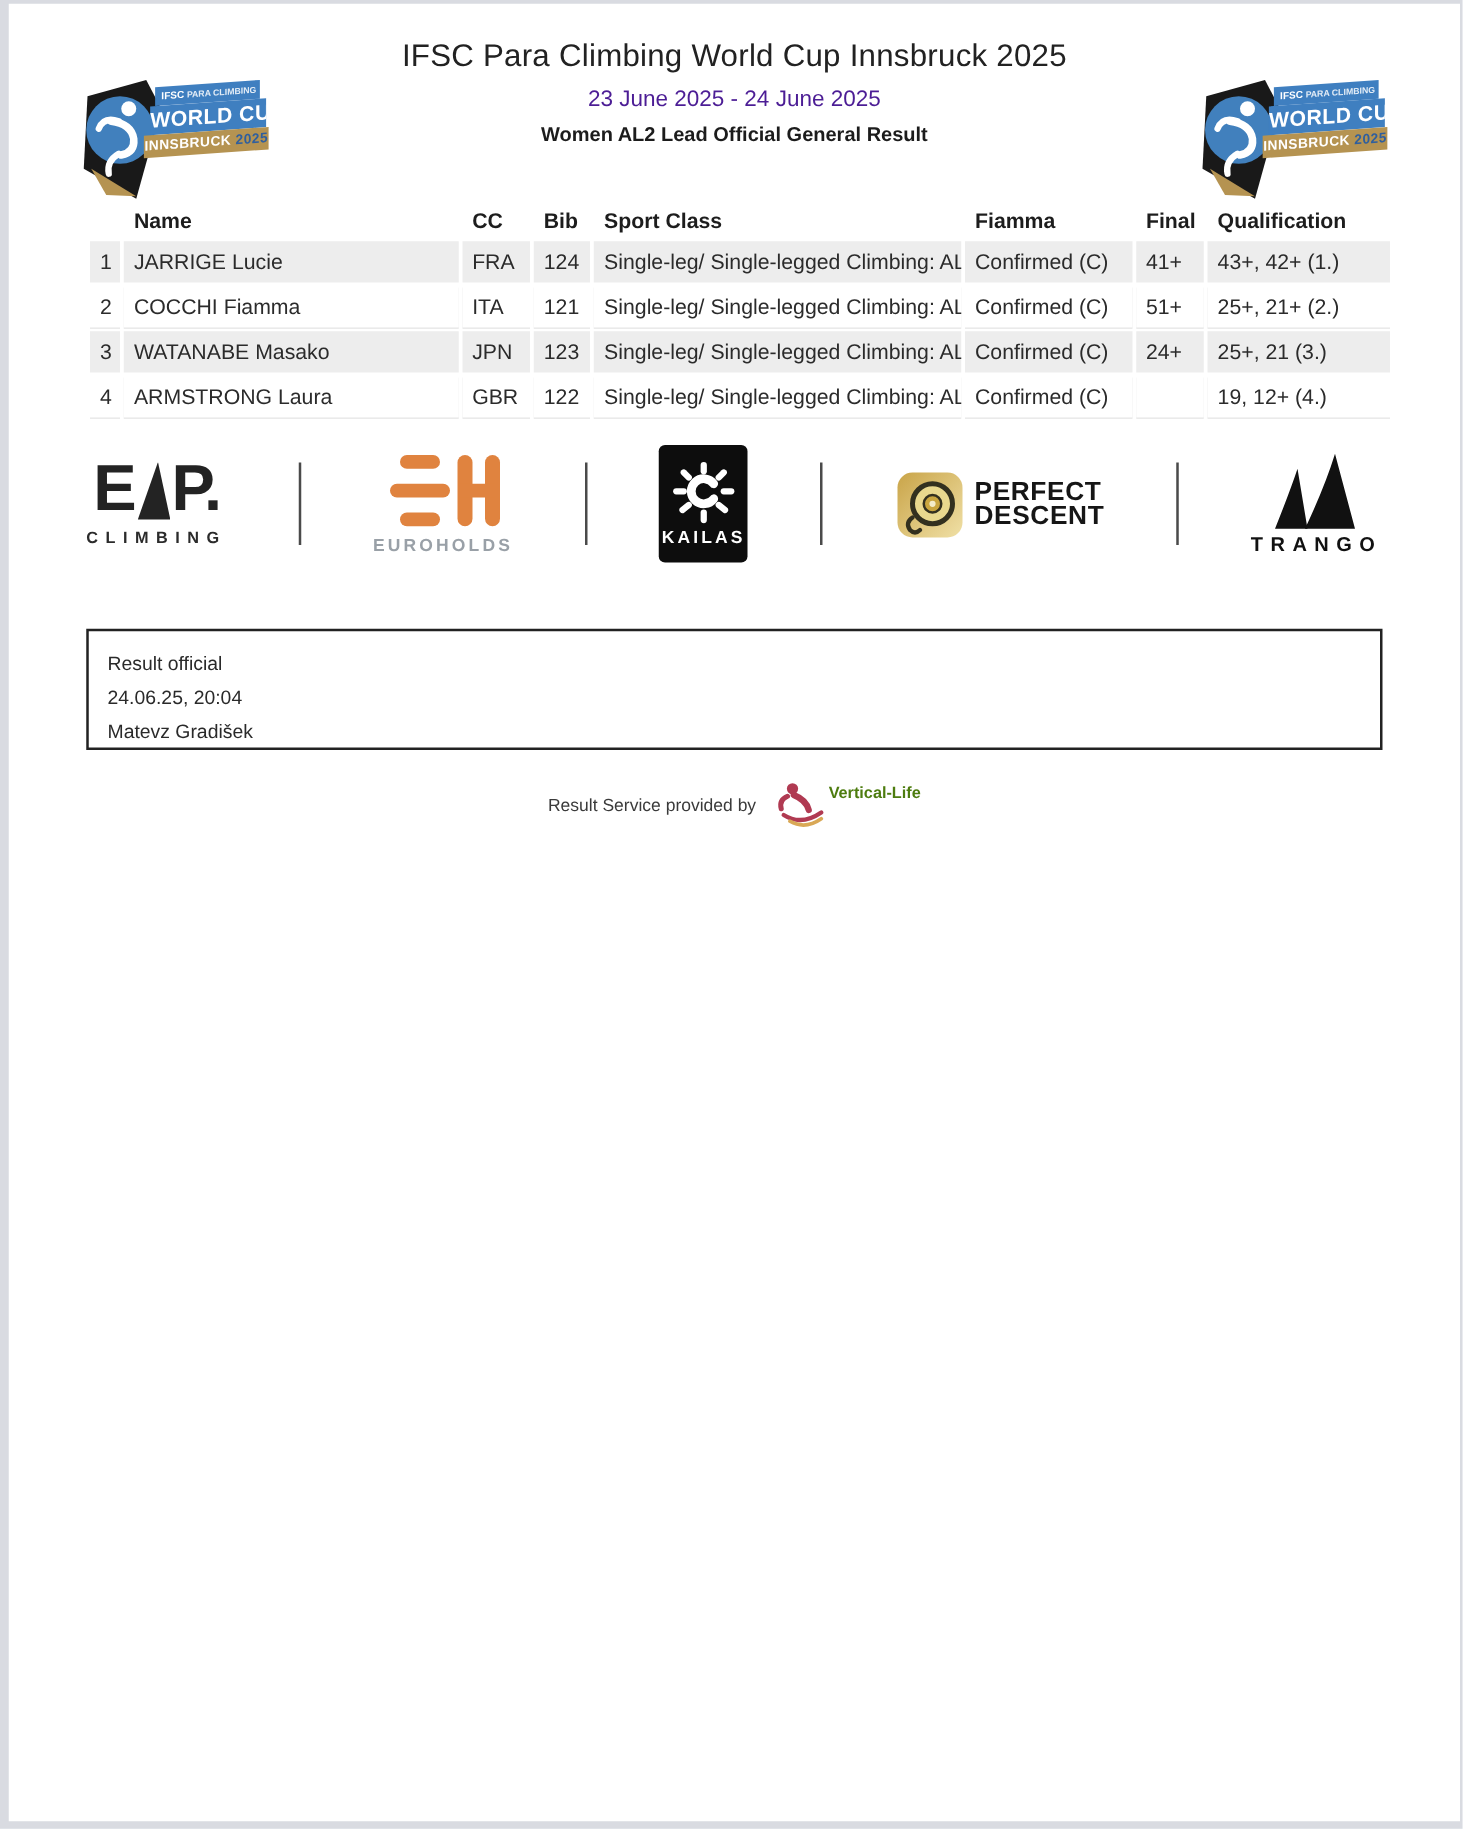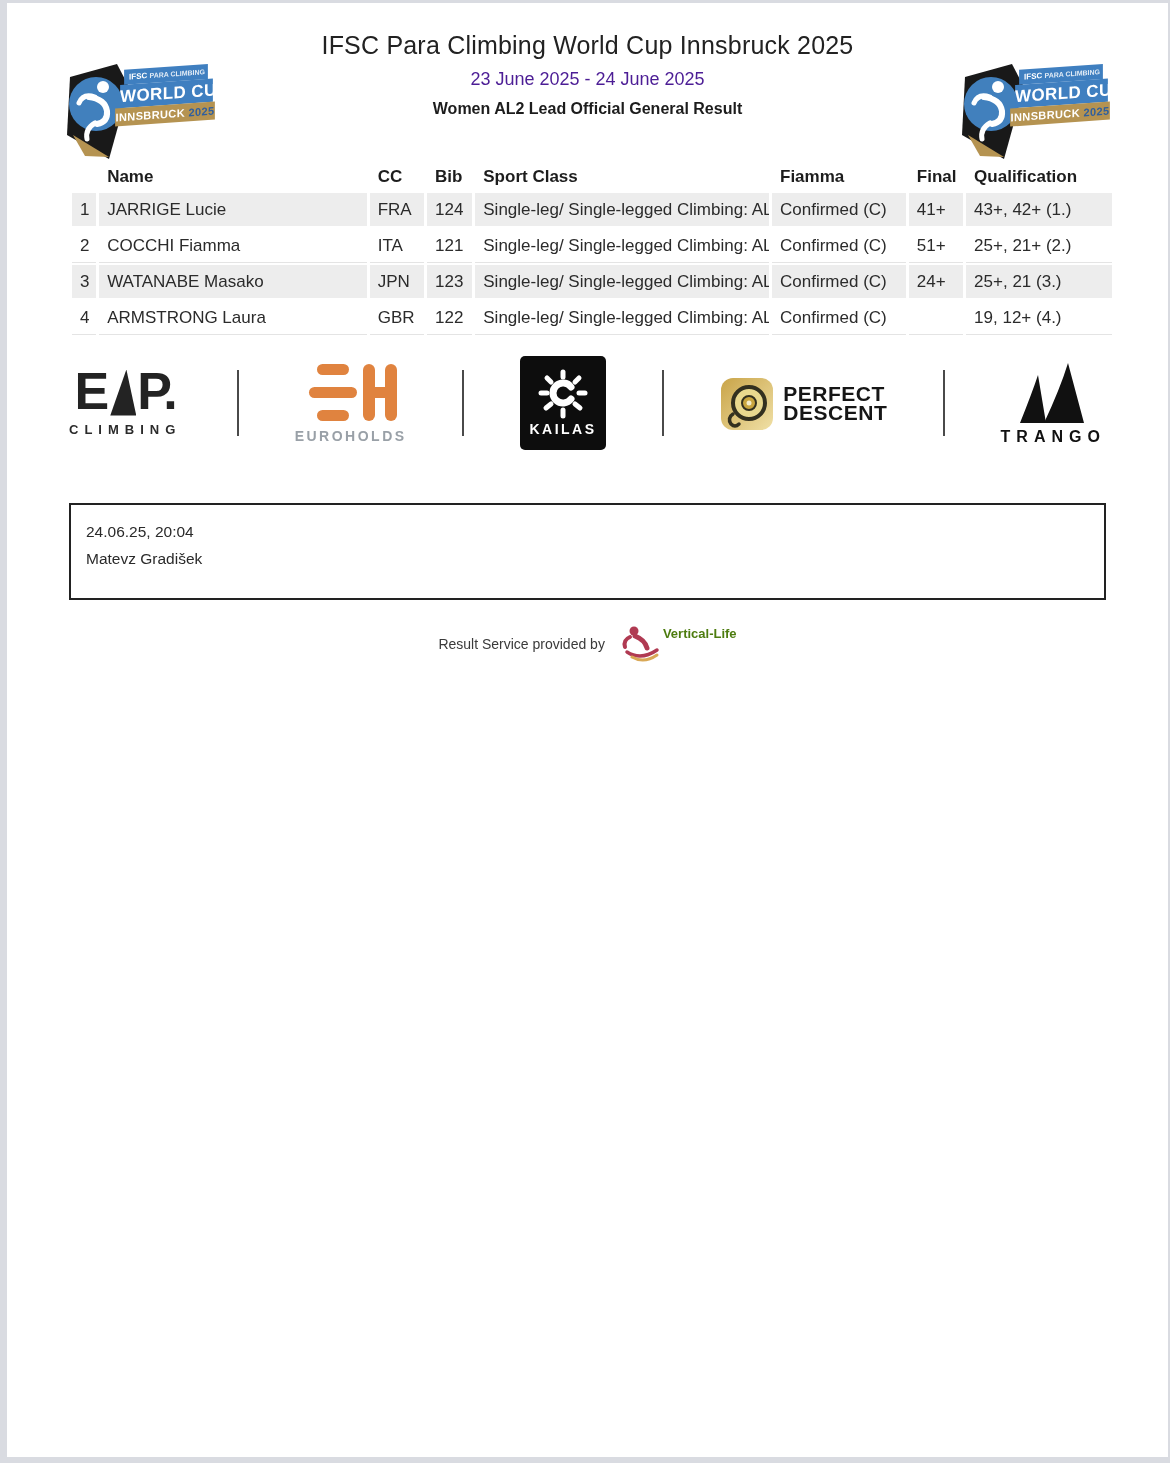--- a/index.html
+++ b/index.html
@@ -42,21 +42,21 @@
   .sponsor { display:flex; flex-direction:column; align-items:center; justify-content:center; }
   .divider { width:2px; height:66px; background:#4a4a4a; }
 
   .ep-row { display:flex; align-items:flex-end; color:#232323; }
   .ep-letter { font-size:52px; font-weight:900; line-height:.85; letter-spacing:-2px; }
   .ep-tri { width:26px; height:46px; background:#232323; clip-path:polygon(62% 0, 100% 100%, 0 100%); margin:0 1px -2px 3px; }
   .ep-sub { font-size:13px; font-weight:bold; letter-spacing:6px; color:#2b2b2b; margin-top:8px; }
 
   .eh-sub { font-size:14px; font-weight:bold; letter-spacing:2.5px; color:#99a0a7; margin-top:4px; }
 
-  .kailas-box { width:86px; height:94px; background:#0d0d0d; border-radius:5px; display:flex; flex-direction:column; align-items:center; justify-content:center; }
+  .kailas-box { width:71px; height:94px; background:#0d0d0d; border-radius:5px; display:flex; flex-direction:column; align-items:center; justify-content:center; }
   .kailas-name { color:#fff; font-size:14px; font-weight:bold; letter-spacing:2.5px; margin-top:2px; }
 
   .pd-row { display:flex; align-items:center; }
   .pd-text { margin-left:6px; }
   .pd-line { font-size:21px; font-weight:900; color:#161616; line-height:.92; letter-spacing:.5px; }
 
   .trango-name { font-size:16px; font-weight:bold; letter-spacing:6px; color:#111; margin-top:3px; }
 
   
   .officials { margin:46px 62px 0 62px; border:2px solid #222; padding:13px 15px; height:97px; }
@@ -262,20 +262,21 @@
       <svg width="90" height="64" viewBox="0 0 90 64">
         <path d="M 12 62 Q 24 32 30 14 L 38 62 Z" fill="#111"></path>
         <path d="M 36 62 Q 52 28 60 2 L 76 62 Z" fill="#111"></path>
       </svg>
       <div class="trango-name">TRANGO</div>
     </div>
 
   </div>
 
   <div class="officials">
+    <div>Result official</div>
     <div>24.06.25, 20:04</div>
     <div>Matevz Gradišek</div>
   </div>
 
   <div class="footer">
     <span class="footer-text">Result Service provided by</span>
     <span class="vl">
       <svg width="42" height="40" viewBox="0 0 42 40">
         <circle cx="15" cy="7" r="4.5" fill="#b03a52"></circle>
         <path d="M 11 13 Q 4 16 6 23" stroke="#b03a52" stroke-width="4" fill="none" stroke-linecap="round"></path>

